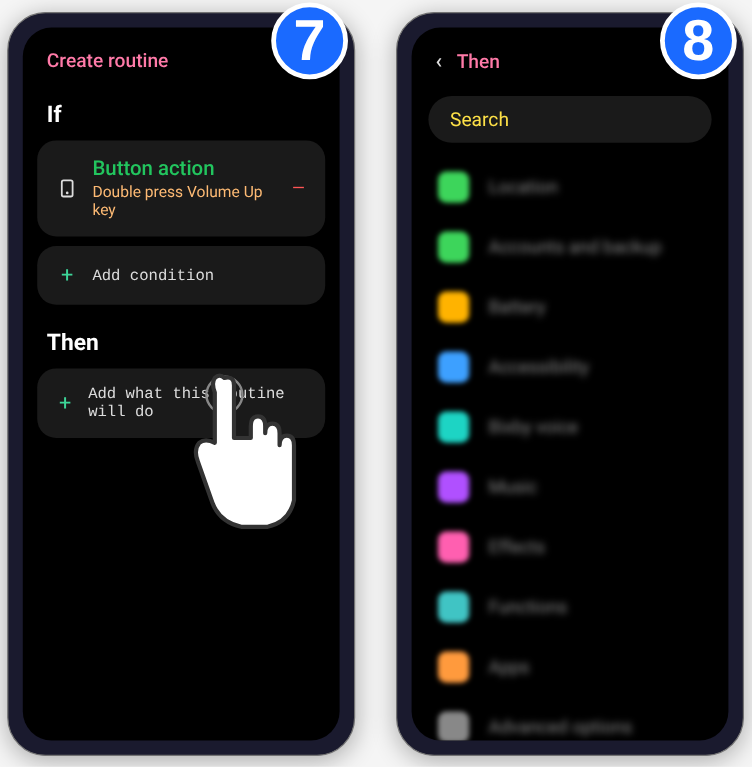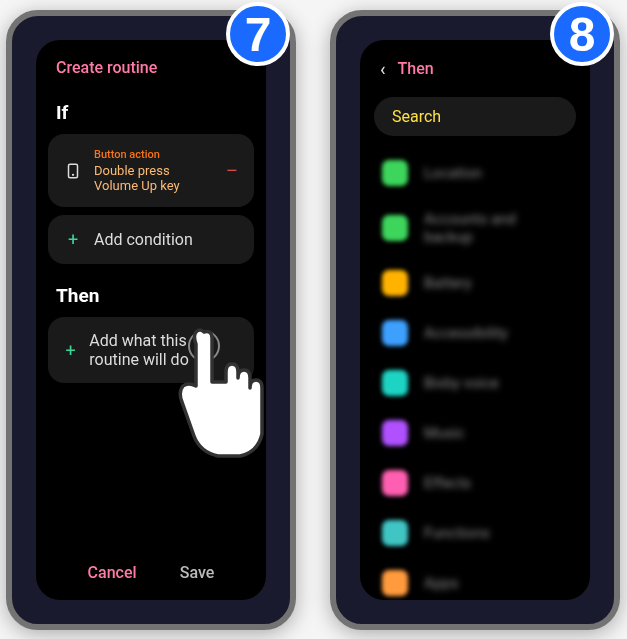--- a/index.html
+++ b/index.html
@@ -10,23 +10,23 @@
     font-family: -apple-system, BlinkMacSystemFont, "Segoe UI", Roboto, sans-serif;
     position: relative;
     overflow: hidden;
   }
   .phone {
     position: absolute;
     width: 290px;
     height: 620px;
     background: #1a1a2e;
     border-radius: 32px;
-    padding: 24px;
+    padding: 12px;
     box-shadow: 0 4px 20px rgba(0,0,0,0.3);
-    border: 6px solid #737373;
+    border: 1px solid #737373;
     top: 10px;
   }
   .phone-left { left: 6px; }
   .phone-right { left: 330px; }
   .screen {
     width: 100%;
     height: 100%;
     background: #000;
     border-radius: 24px;
     overflow: hidden;
@@ -79,43 +79,44 @@
     align-items: center;
     gap: 12px;
   }
   .card-icon {
     width: 18px;
     height: 18px;
     flex-shrink: 0;
   }
   .card-content { flex: 1; }
   .card-title {
-    color: #f97316;
-    font-size: 11px;
+    color: #22c55e;
+    font-size: 17px;
     font-weight: 500;
   }
   .card-subtitle {
     color: #fdba74;
     font-size: 13px;
     margin-top: 2px;
   }
   .remove-btn {
     color: #ff5555;
     font-size: 22px;
     font-weight: 300;
   }
   .plus-icon {
     color: #3dd598;
     font-size: 18px;
     width: 18px;
     text-align: center;
   }
   .add-text {
     color: #ddd;
-    font-size: 16px;
+    font-size: 13px;
+    font-family: Liberation Mono, monospace;
   }
   .footer {
     position: absolute;
     bottom: 18px;
     left: 0;
     right: 0;
     display: flex;
     justify-content: space-around;
     padding: 0 30px;
   }
@@ -222,24 +223,20 @@
       <span class="add-text">Add what this routine will do</span>
     </div>
 
     <div class="tap-ring"></div>
     <div class="hand">
       <svg width="110" height="150" viewBox="0 0 110 150">
         <path d="M 38 14 Q 34 10 30 14 Q 27 18 30 26 L 30 68 Q 22 64 17 68 Q 12 74 16 84 L 28 118 Q 34 134 52 138 L 74 138 Q 92 134 96 116 L 96 70 Q 96 62 90 62 Q 84 62 84 70 L 84 60 Q 84 52 78 52 Q 72 52 72 60 L 72 54 Q 72 46 66 46 Q 60 46 60 54 L 60 64 L 46 64 L 46 20 Q 46 12 38 14 Z" fill="#fff" stroke="#333" stroke-width="3.5" stroke-linejoin="round"></path>
       </svg>
     </div>
 
-    <div class="footer">
-      <span class="footer-btn accent">Cancel</span>
-      <span class="footer-btn">Save</span>
-    </div>
   </div>
 </div>
 
 <div class="phone phone-right">
   <div class="screen">
     <div class="header">
       <span class="back-arrow">‹</span>
       <span>Then</span>
     </div>
 

